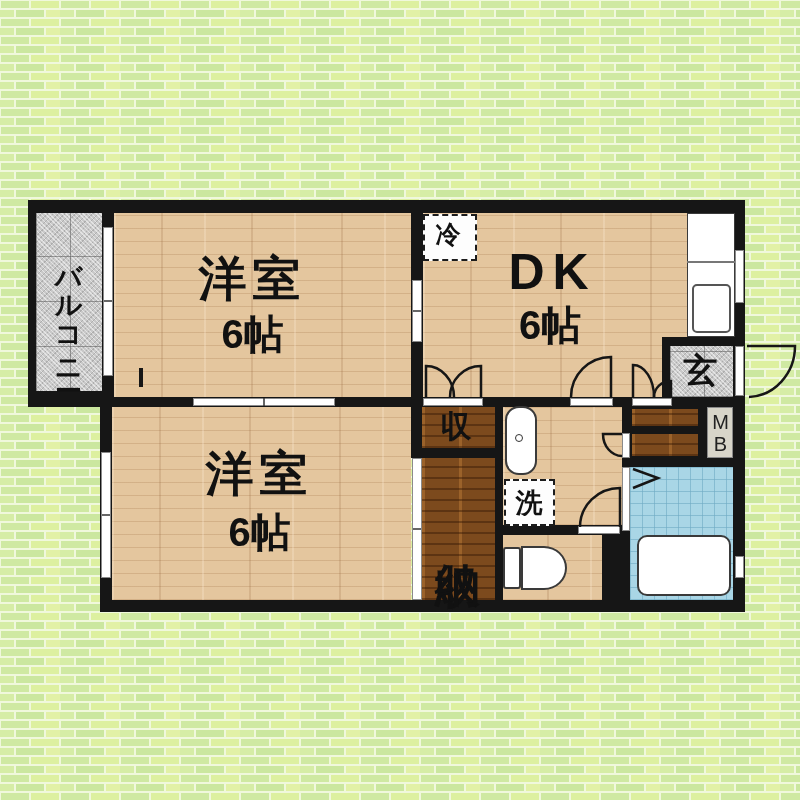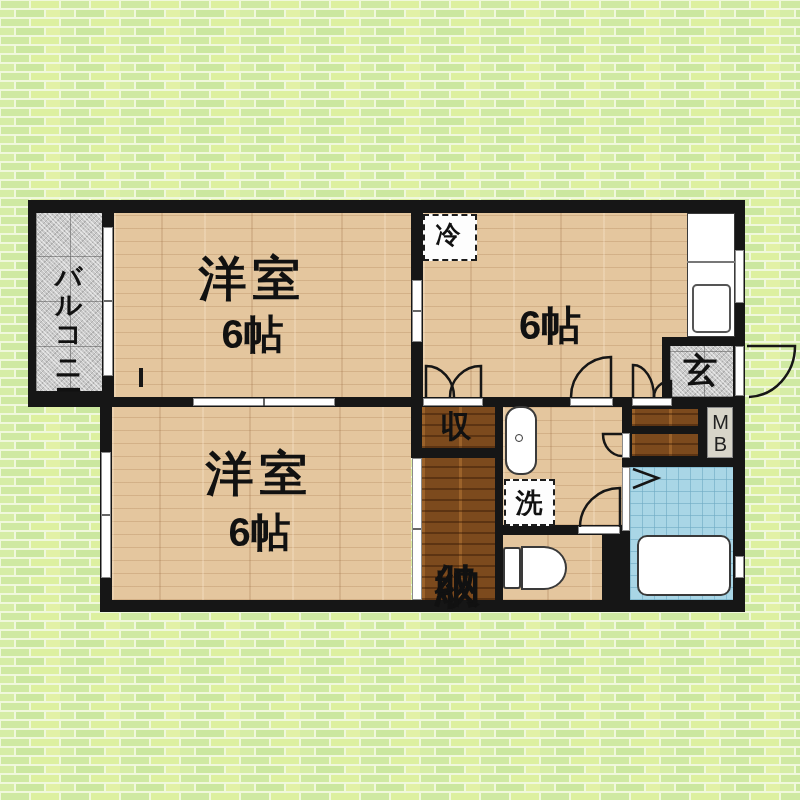--- a/index.html
+++ b/index.html
@@ -149,20 +149,21 @@
       <path d="M413,311 L421,311"></path>
       <path d="M413,529 L421,529"></path>
     </g>
   </svg>
 
   <div class="abs label vtext" style="left:40px;top:220px;width:56px;height:182px;font-size:27px;letter-spacing:2px;">バルコニー</div>
 
   <div class="abs label" style="left:150px;top:252px;width:205px;height:54px;font-size:48px;letter-spacing:6px;">洋室</div>
   <div class="abs label" style="left:165px;top:310px;width:175px;height:48px;font-size:40px;">6帖</div>
 
+  <div class="abs label" style="left:470px;top:246px;width:165px;height:52px;font-size:50px;letter-spacing:8px;">DK</div>
   <div class="abs label" style="left:465px;top:302px;width:170px;height:46px;font-size:40px;">6帖</div>
 
   <div class="abs label" style="left:157px;top:447px;width:205px;height:54px;font-size:48px;letter-spacing:6px;">洋室</div>
   <div class="abs label" style="left:172px;top:508px;width:175px;height:48px;font-size:40px;">6帖</div>
 
   <div class="abs label" style="left:678px;top:350px;width:45px;height:40px;font-size:34px;">玄</div>
   <div class="abs label" style="left:435px;top:408px;width:42px;height:36px;font-size:31px;">収</div>
   <div class="abs label vtext" style="left:430px;top:462px;width:56px;height:132px;font-size:45px;">収納</div>
 
   <div class="abs label" style="left:432px;top:219px;width:32px;height:30px;font-size:25px;">冷</div>

